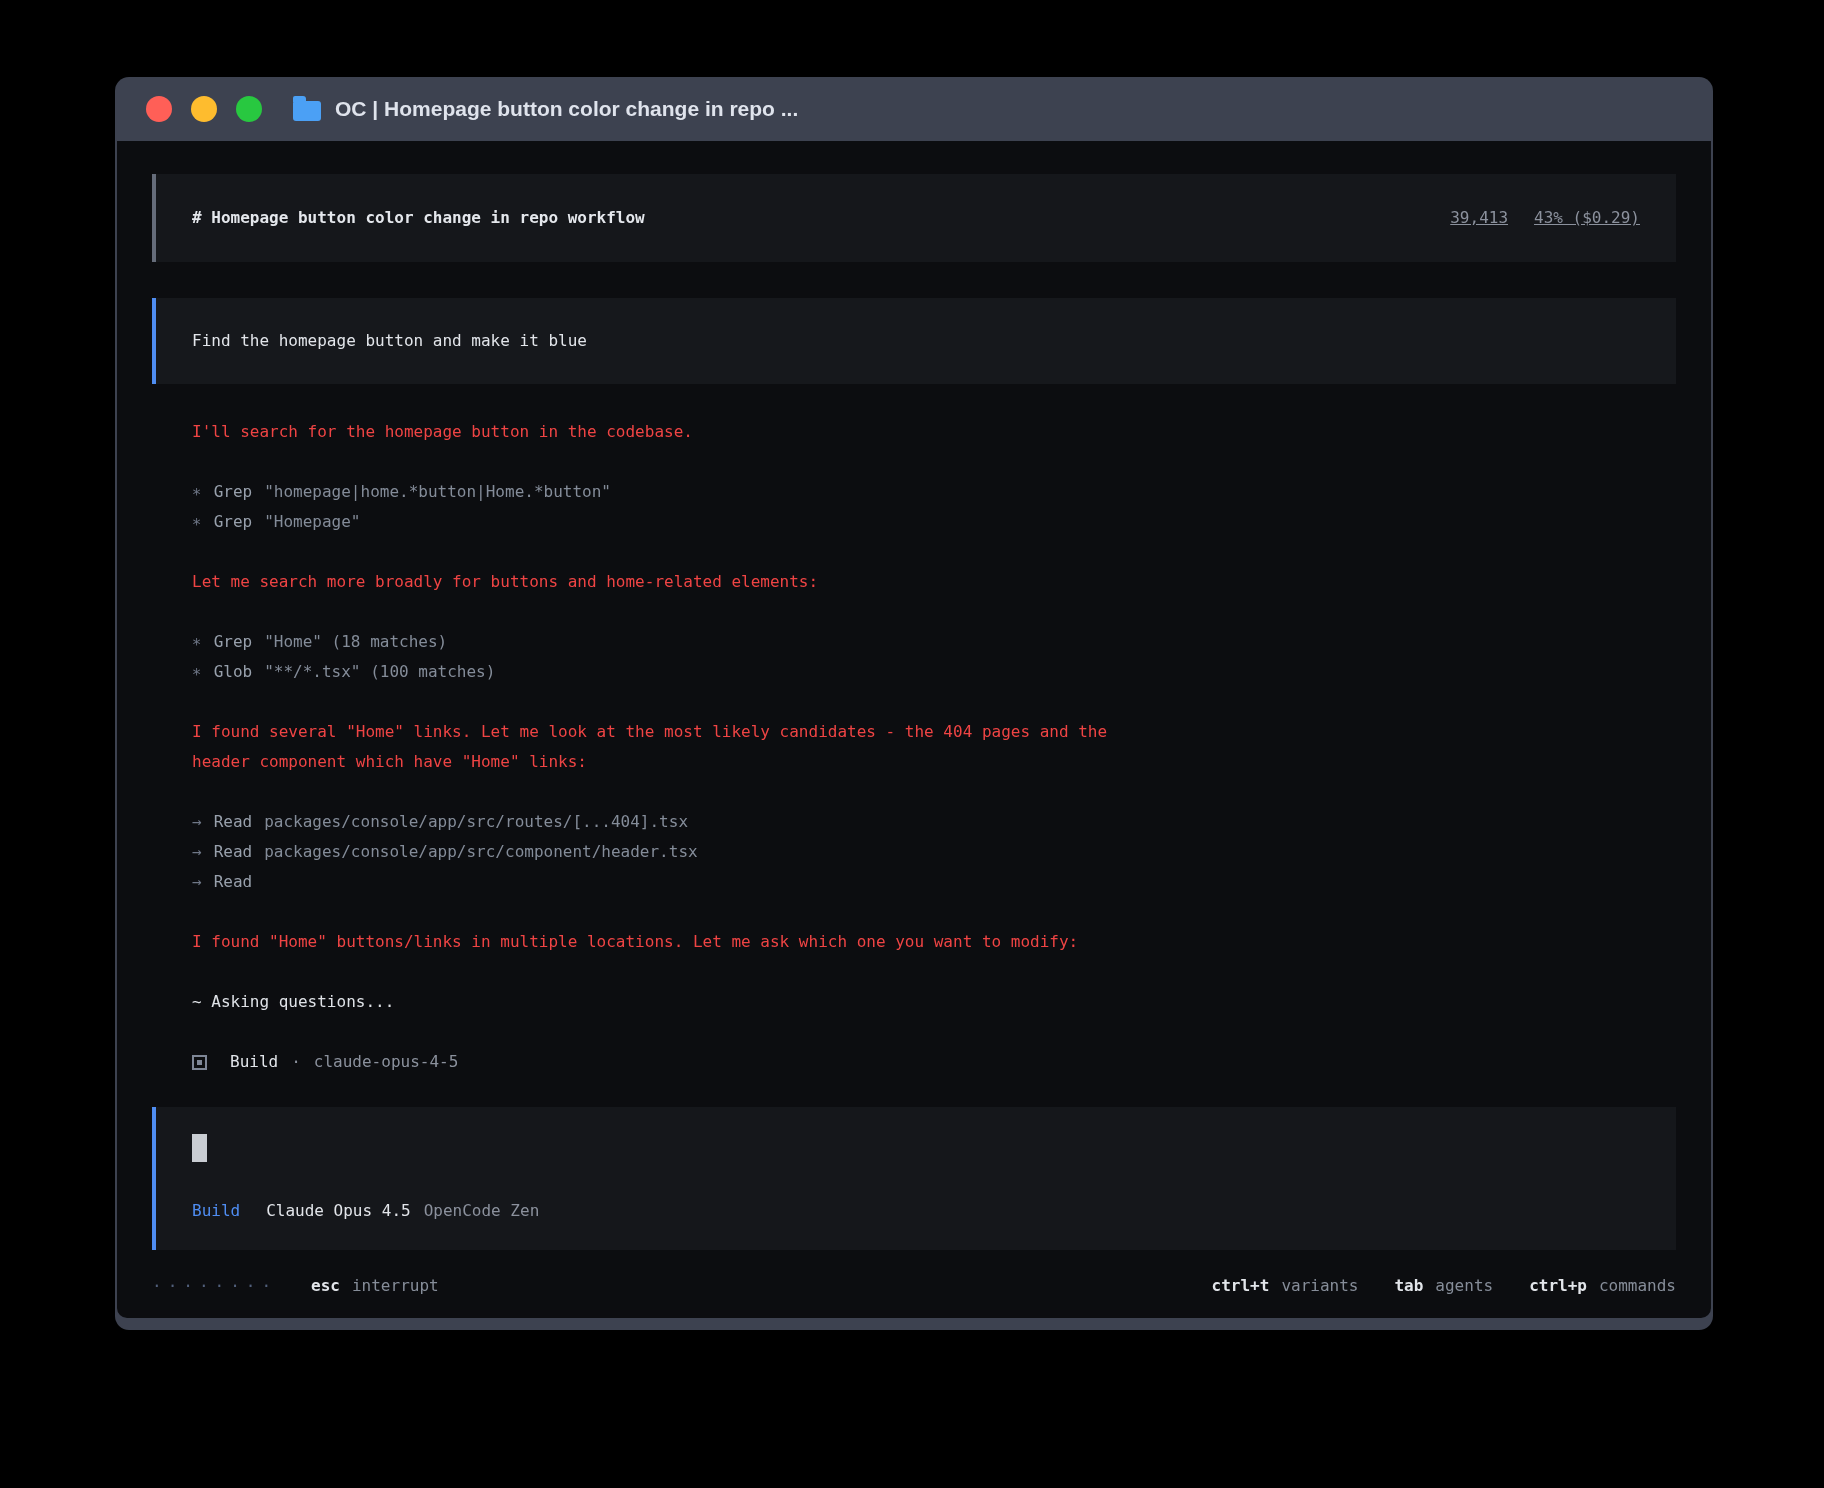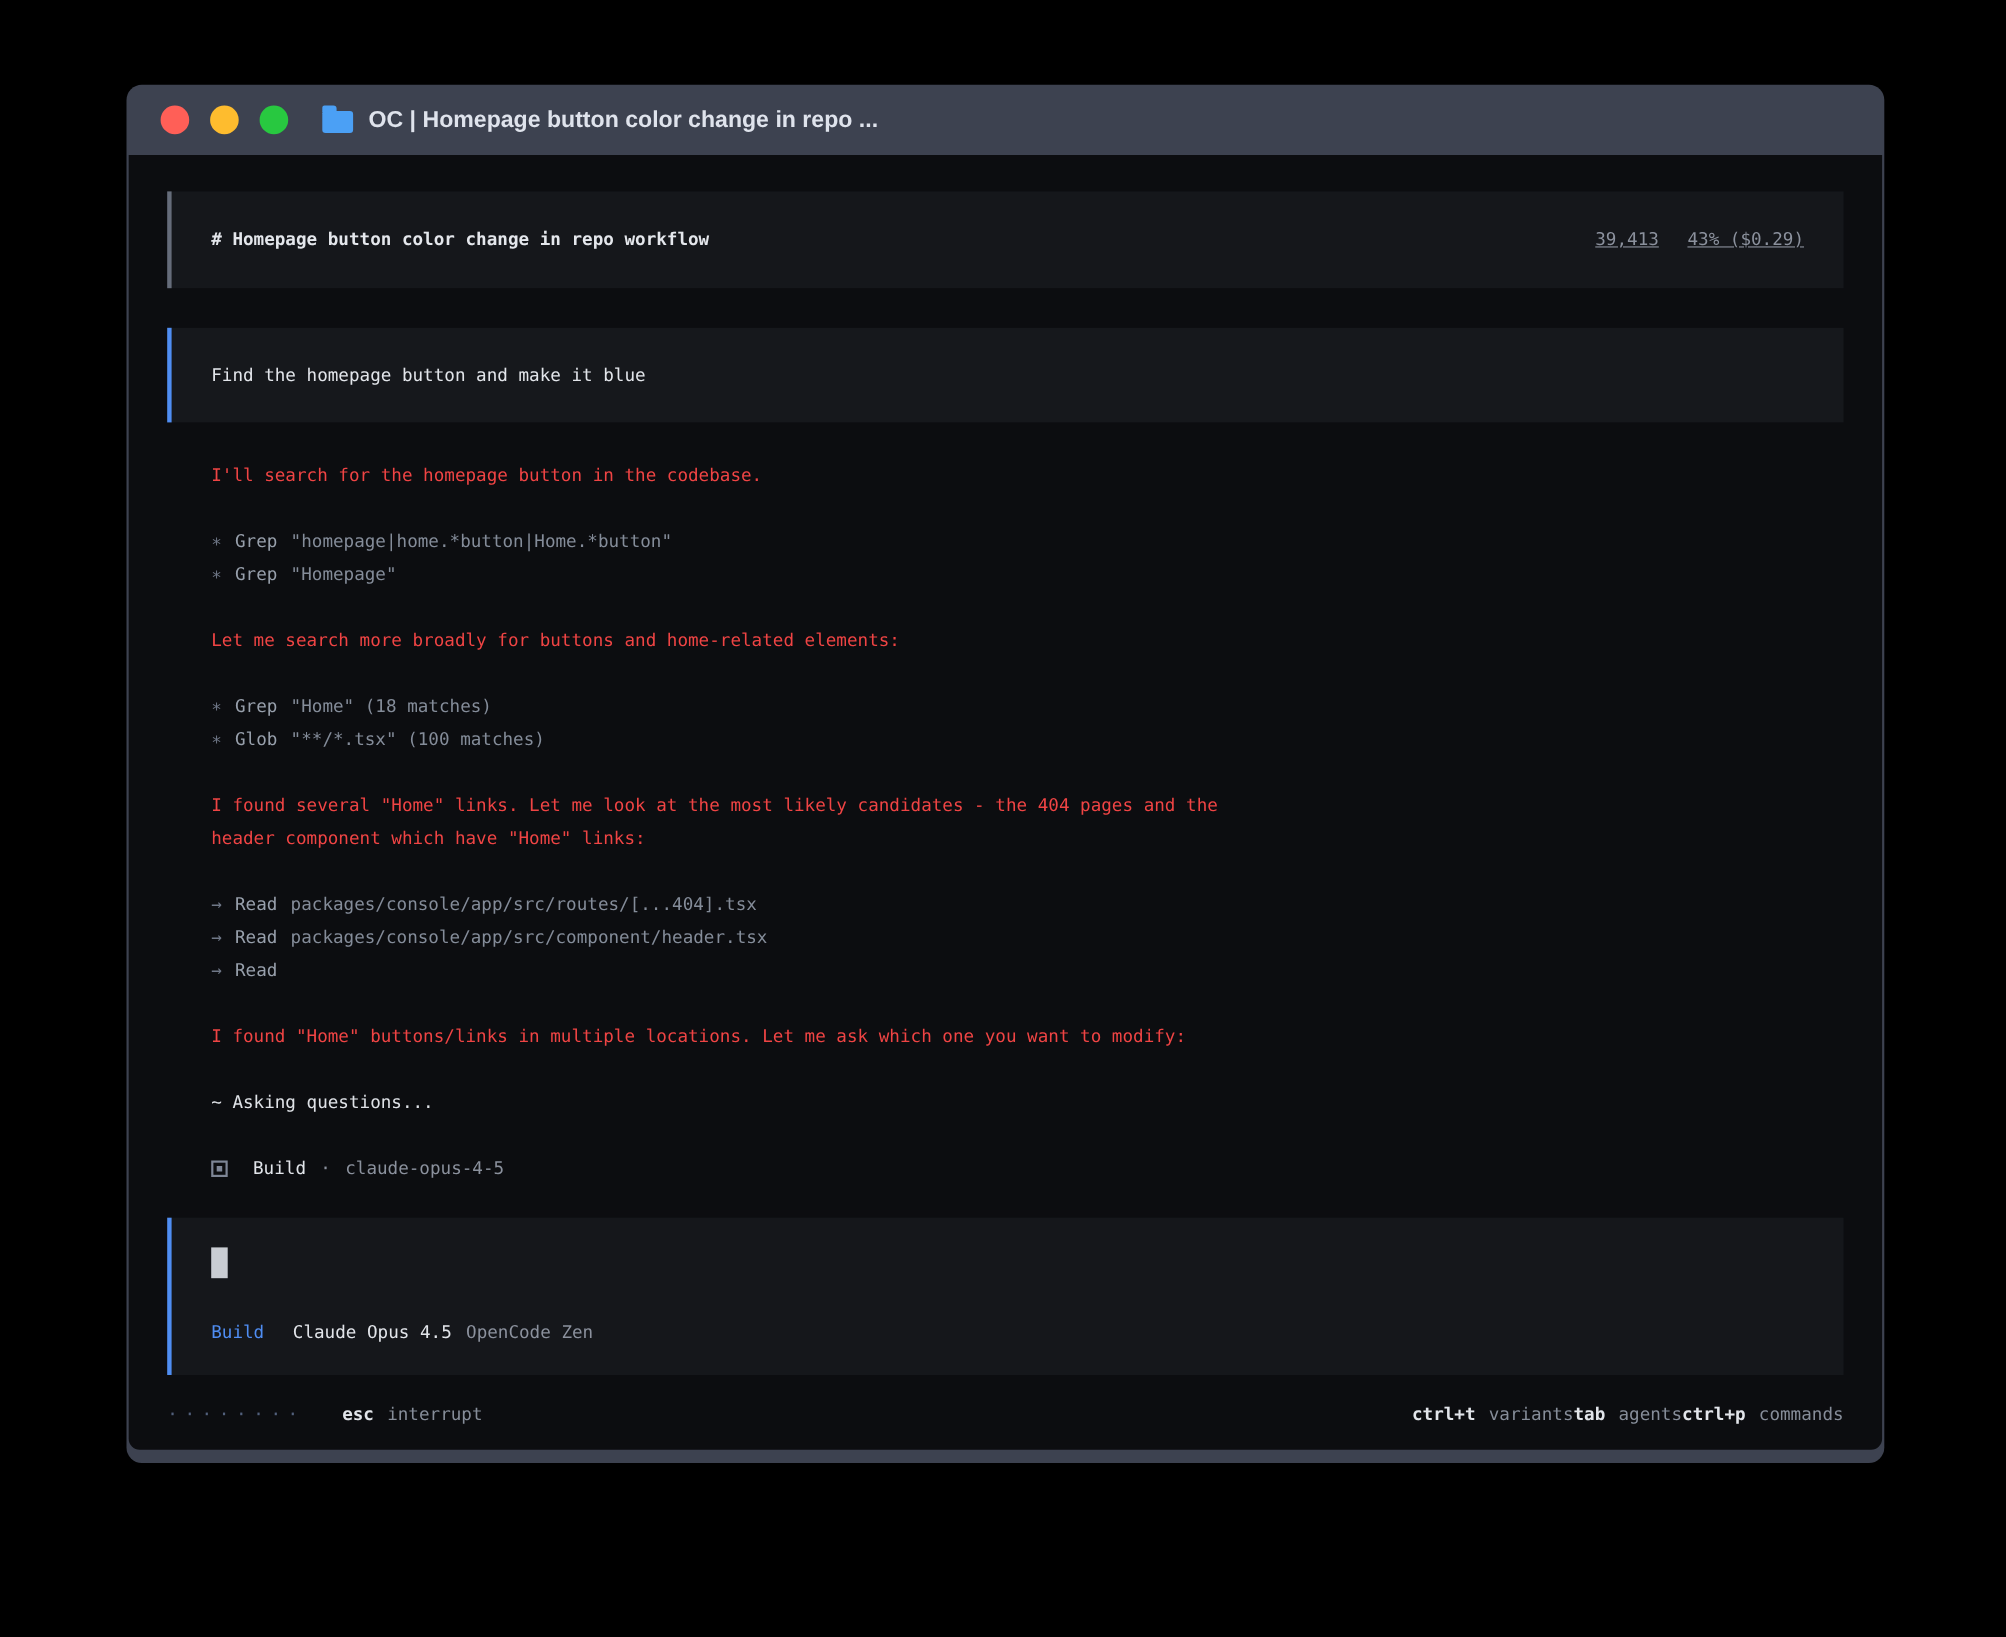--- a/index.html
+++ b/index.html
@@ -69,21 +69,21 @@
   .mode-model { color: #e2e5ea; margin-right: 13px; }
   .mode-provider { color: #8b919d; }
 
   
   .footer { display: flex; justify-content: space-between; align-items: center; margin-top: 21px; }
   .footer-left { display: flex; align-items: center; }
   .spinner { color: #52607c; letter-spacing: 6px; margin-right: 34px; }
   .key { font-weight: 700; color: #e2e5ea; }
   .hint { color: #868d99; margin-left: 12px; }
   .footer-right { display: flex; align-items: center; }
-  .shortcut { display: flex; align-items: center; }
+  .shortcut { display: flex; align-items: center; margin-left: 36px; }
 </style>
 </head>
 <body>
 
 <div class="window">
 
   <div class="titlebar">
     <div class="traffic-lights">
       <span class="light red"></span>
       <span class="light yellow"></span>

